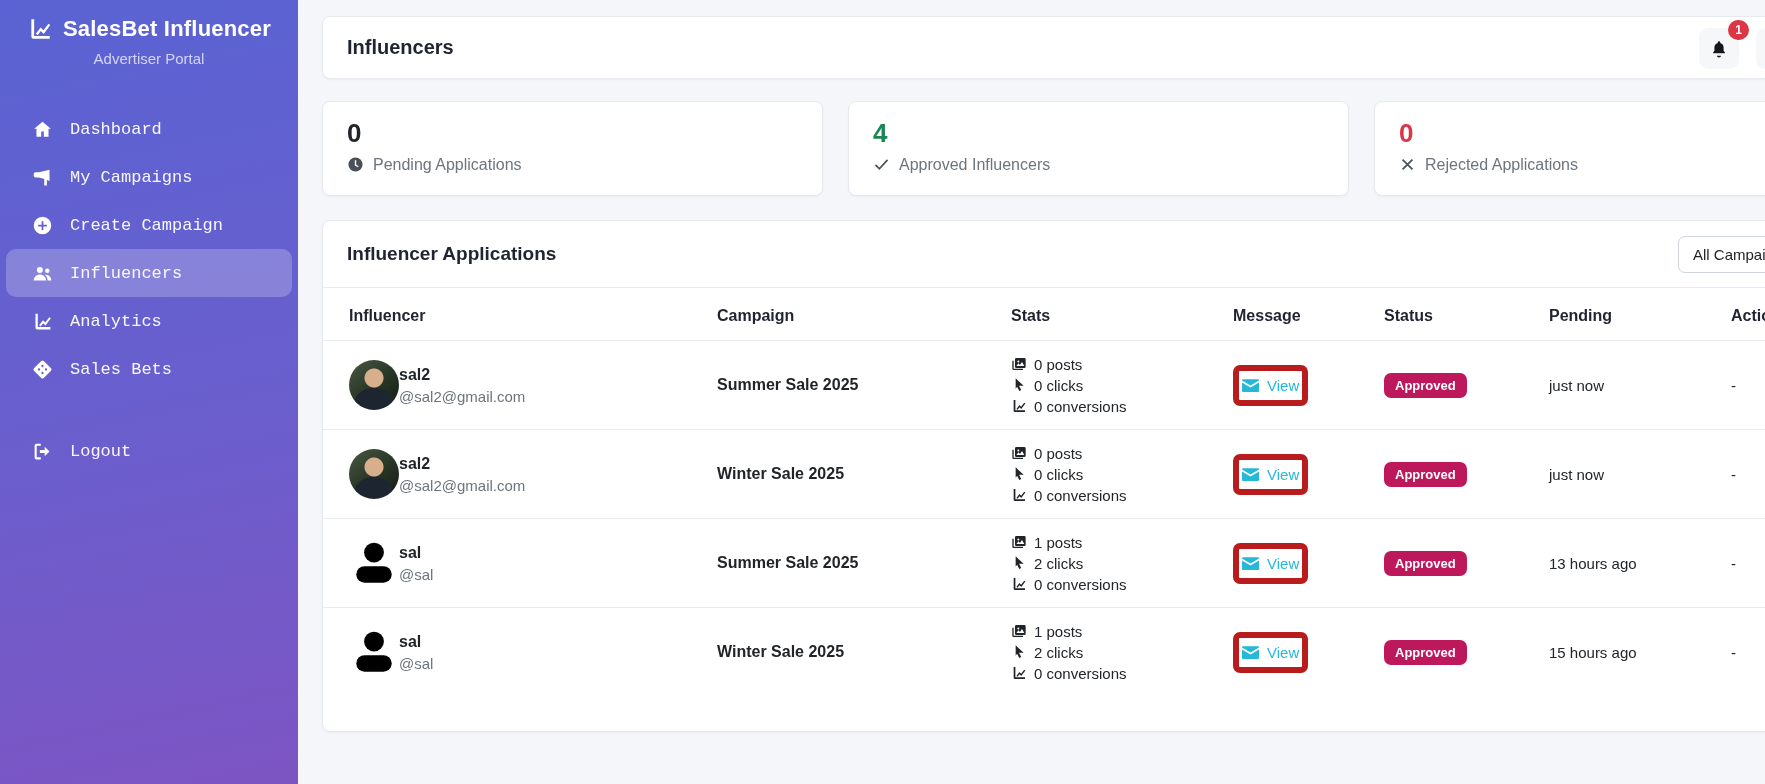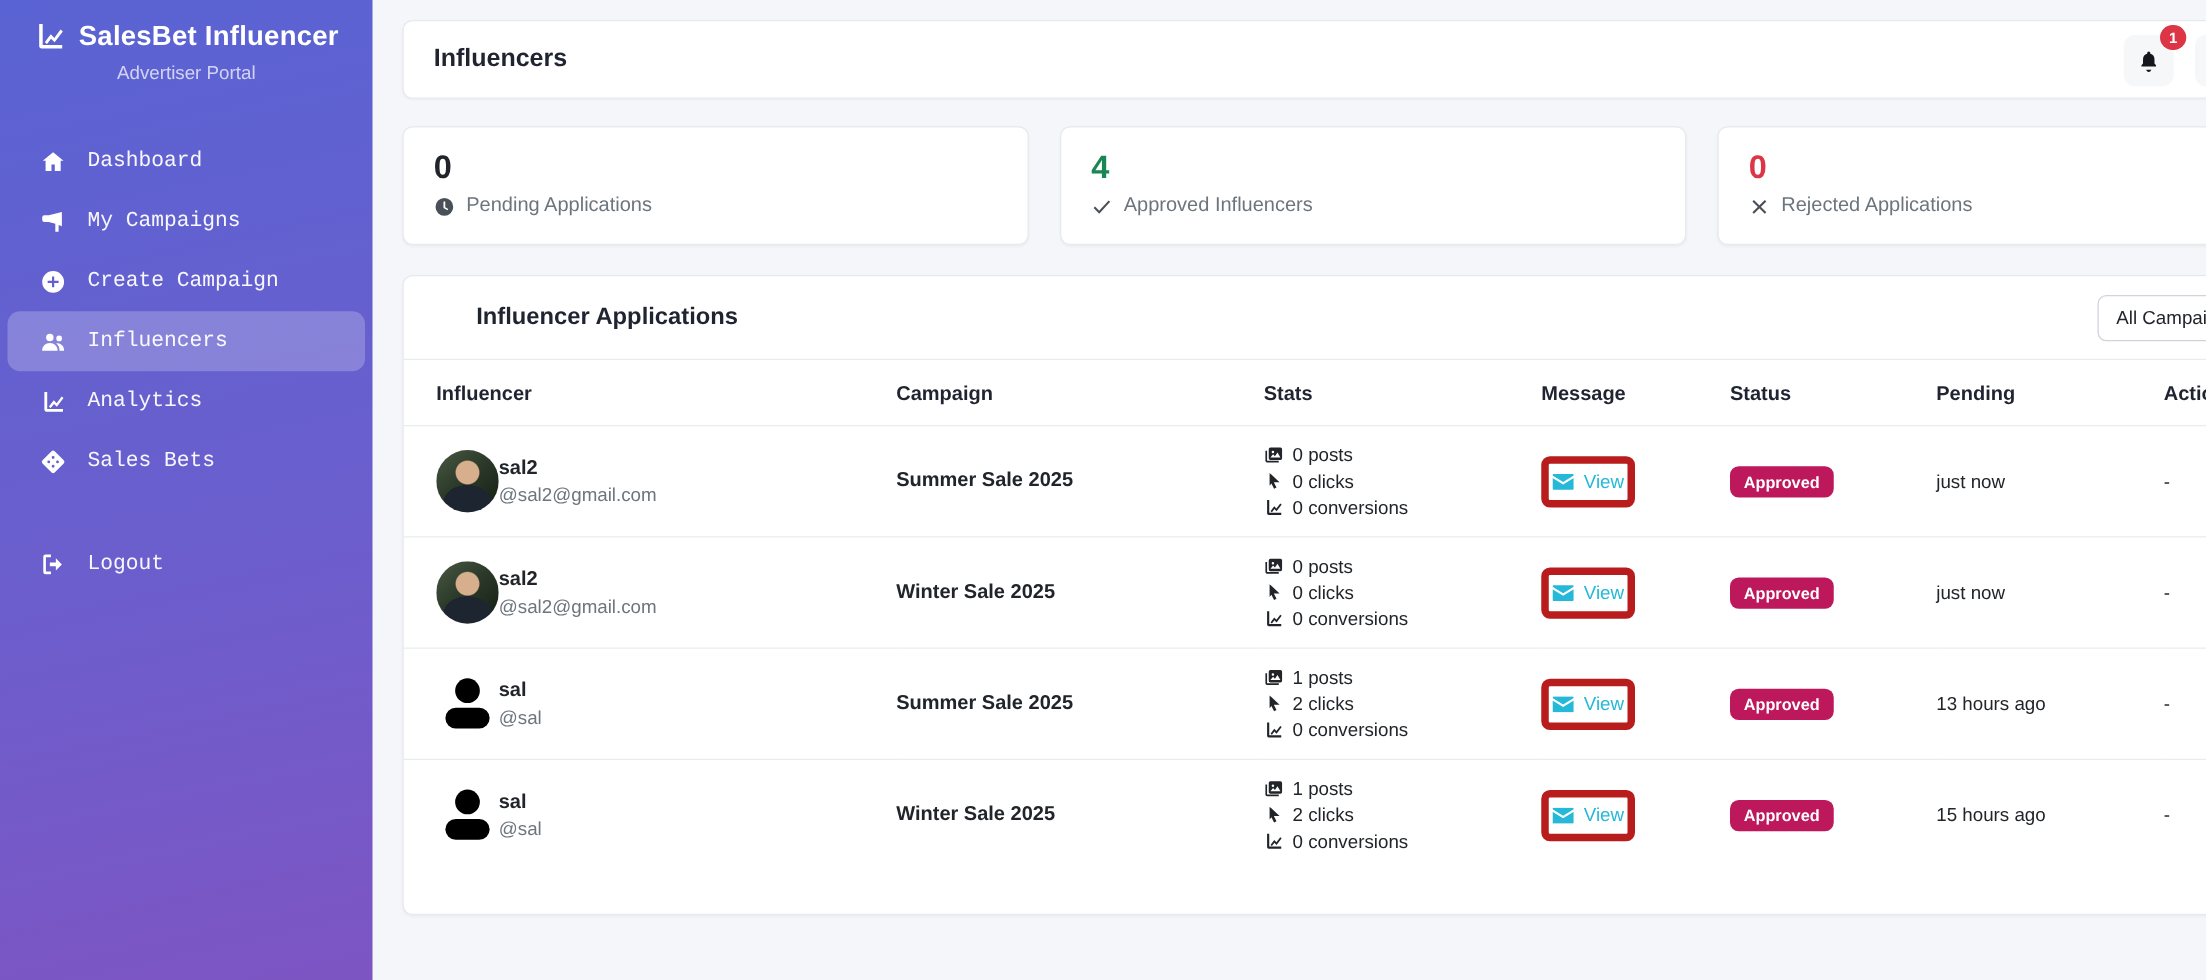--- a/index.html
+++ b/index.html
@@ -57,27 +57,27 @@
     background:#dc3545; color:#fff; border-radius:10px; font-size:12px; font-weight:700;
     display:flex; align-items:center; justify-content:center; padding:0 6px;
   }
 
   
   .stats-row { position:absolute; left:24px; top:101px; display:flex; gap:25px; }
   .stat-card { width:501px; height:95px; padding:17px 24px 0 24px; }
   .stat-value { font-size:26px; font-weight:700; line-height:1.15; }
   .stat-value.green { color:#198754; }
   .stat-value.red   { color:#dc3545; }
-  .stat-label { margin-top:7px; display:flex; align-items:flex-end; gap:9px; font-size:16px; color:#6c757d; }
+  .stat-label { margin-top:7px; display:flex; align-items:center; gap:9px; font-size:16px; color:#6c757d; }
   .stat-label svg { width:17px; height:17px; }
 
   
   .apps-card { position:absolute; left:24px; top:220px; width:1536px; height:512px; overflow:hidden; }
   .apps-header { position:relative; height:67px; border-bottom:1px solid #e9ecef; display:flex; align-items:center; padding:0 24px; }
-  .apps-header h2 { font-size:19px; font-weight:700; color:#1f2430;margin-left:34px; }
+  .apps-header h2 { font-size:19px; font-weight:700; color:#1f2430; }
   .filter-select {
     position:absolute; left:1355px; top:15px; width:210px; height:37px;
     border:1px solid #ced4da; border-radius:7px; background:#fff;
     display:flex; align-items:center; padding:0 14px; font-size:15px; color:#212529; cursor:pointer;
   }
 
   table { width:1536px; border-collapse:collapse; table-layout:fixed; }
   col.c1{width:394px} col.c2{width:294px} col.c3{width:222px} col.c4{width:151px}
   col.c5{width:165px} col.c6{width:182px} col.c7{width:128px}
   th { text-align:left; font-size:16px; font-weight:700; color:#1f2430; padding:19px 8px 15px 0; }

